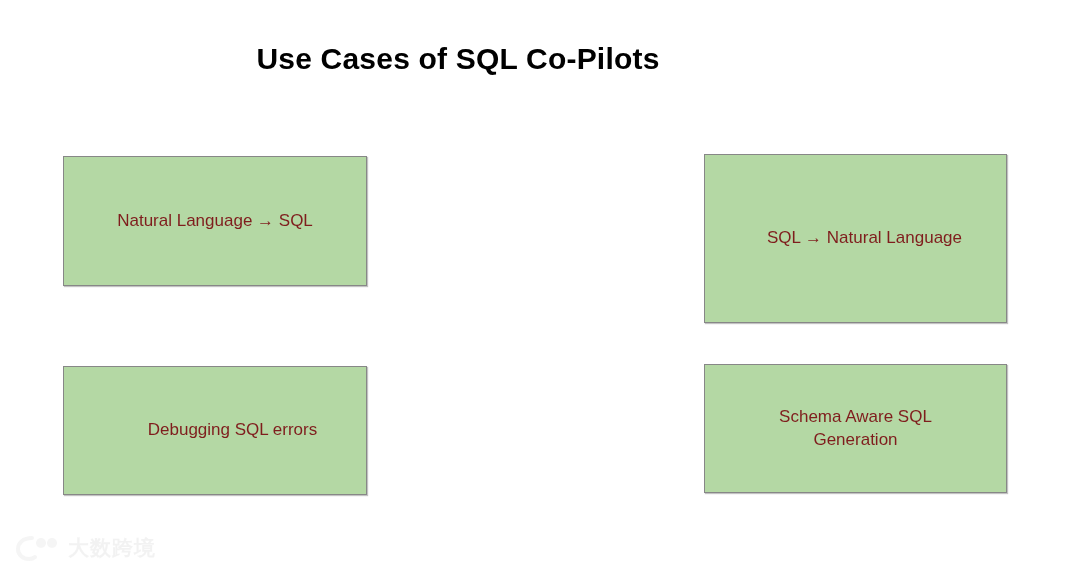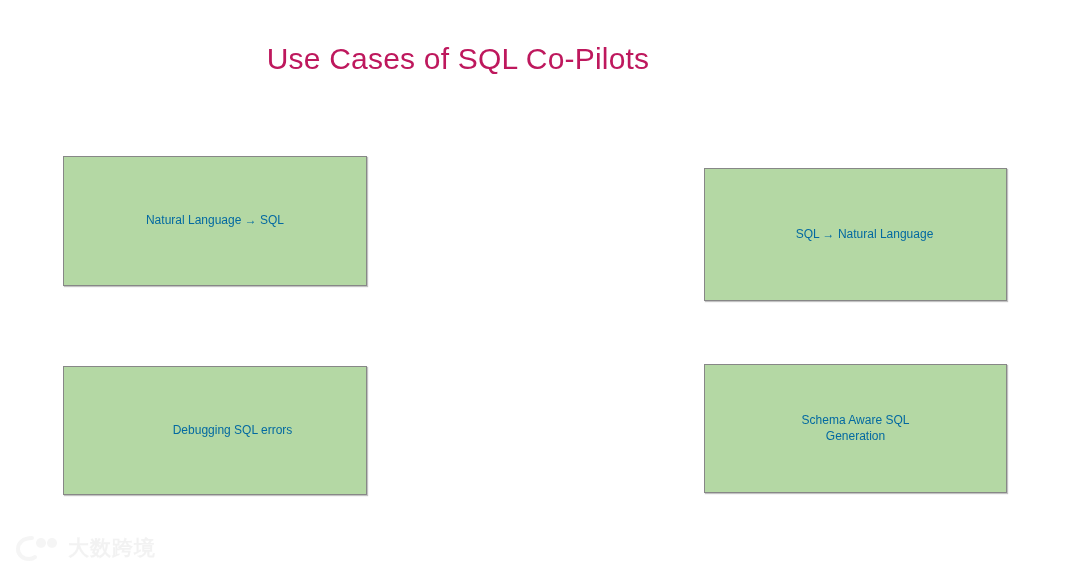--- a/index.html
+++ b/index.html
@@ -20,55 +20,55 @@
     height: 579px;
     background: #ffffff;
   }
   #slide-title {
     position: absolute;
     left: 0;
     top: 42px;
     width: 916px;
     text-align: center;
     font-size: 30px;
-    font-weight: normal;
-    color: #be185d;
+    font-weight: bold;
+    color: #000000;
     letter-spacing: 0.2px;
     font-family: "Liberation Sans", sans-serif;
   }
   .use-case-box {
     position: absolute;
     box-sizing: border-box;
     background: #b4d8a4;
     border: 1px solid #878787;
     box-shadow: 1px 1px 1px rgba(120,120,120,0.45);
     display: flex;
     align-items: center;
     justify-content: center;
     padding: 4px 10px;
   }
   .use-case-label {
-    font-size: 12px;
+    font-size: 17px;
     line-height: 1.32;
-    color: #0369a1;
+    color: #7f1d1d;
     text-align: center;
     font-family: "Liberation Sans", sans-serif;
     white-space: pre-line;
   }
   #box-nl-to-sql {
     left: 63px;
     top: 156px;
     width: 304px;
     height: 130px;
   }
   #box-sql-to-nl {
     left: 704px;
-    top: 168px;
+    top: 154px;
     width: 303px;
-    height: 133px;
+    height: 169px;
     padding-left: 28px;
   }
   #box-sql-optimizations {
     left: 385px;
     top: 282px;
     width: 301px;
     height: 112px;
   }
   #box-debugging {
     left: 63px;

